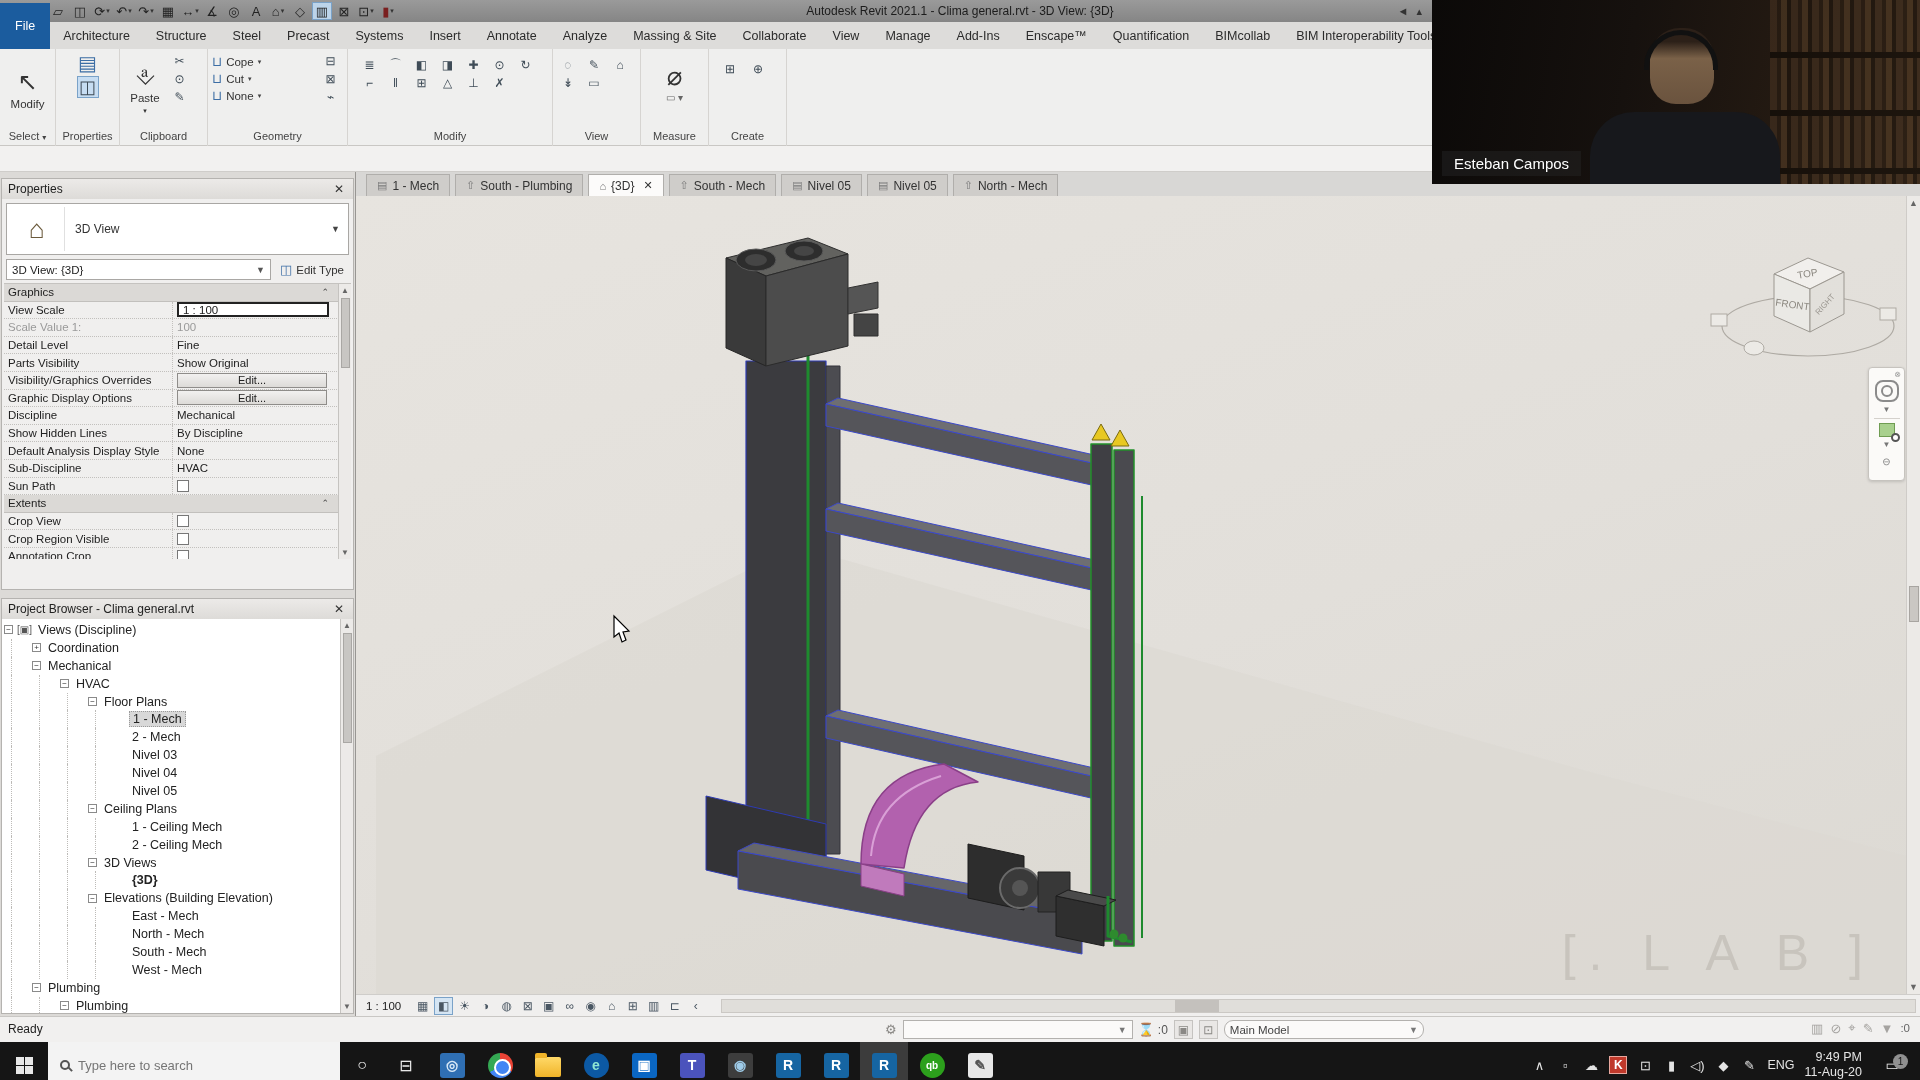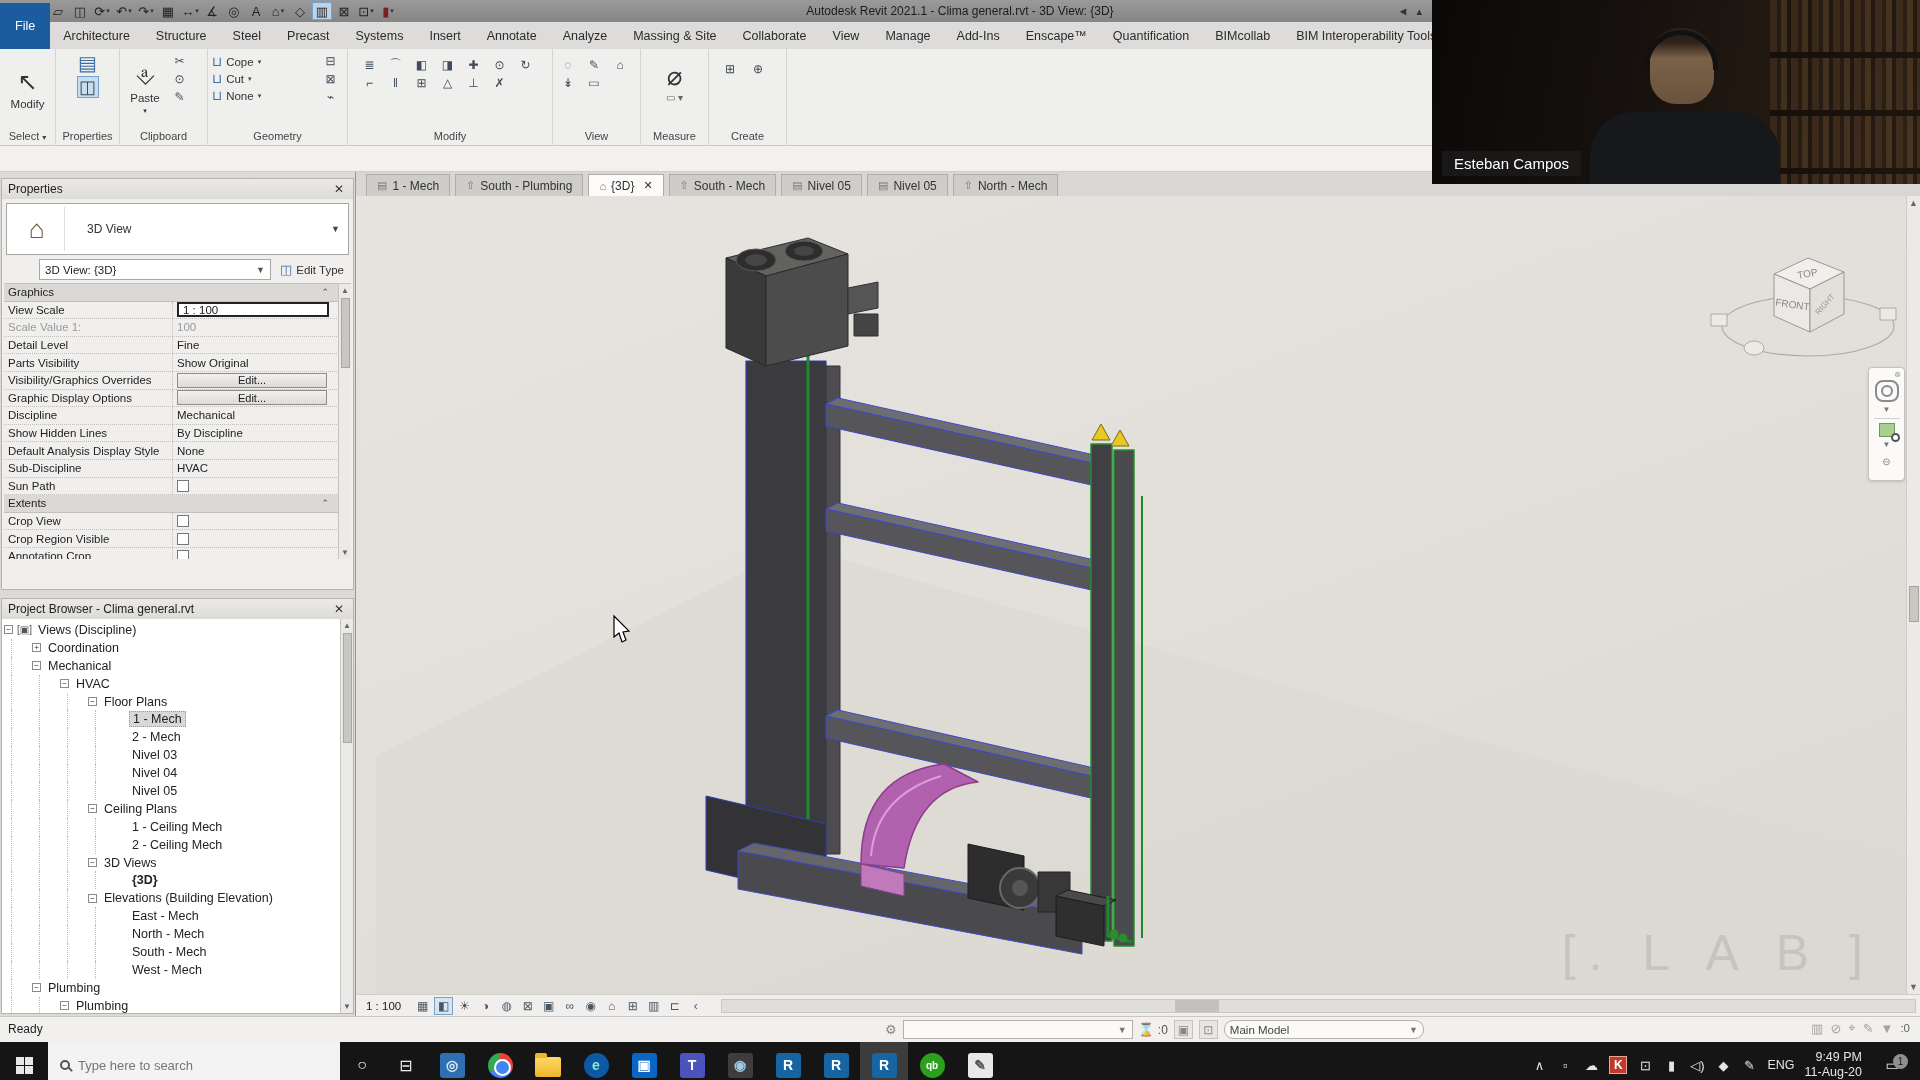--- a/index.html
+++ b/index.html
@@ -53,24 +53,24 @@
   .main { position:absolute; left:0; top:172px; width:1920px; height:844px; display:flex; background:#e8e6e4; }
   .leftdock { width:356px; height:844px; background:#dcdad7; border-right:1px solid #989693; padding-top:6px; }
   .palette { background:#f0efee; border:1px solid #b5b3b0; margin:0 1px; position:relative; overflow:hidden; }
   .pal-head { height:20px; background:linear-gradient(#eceae8,#dddbd8); display:flex; align-items:center; padding:0 6px; font-size:12px; color:#222; }
   .pal-head .x { margin-left:auto; font-size:12px; color:#333; width:16px; text-align:center; }
 
   
   .props { height:412px; }
   .typesel { margin:4px; height:52px; background:#fff; border:1px solid #a9a7a4; display:flex; align-items:center; }
   .typesel .timg { width:56px; height:44px; margin-left:2px; border-right:1px solid #e0e0e0; display:flex; align-items:center; justify-content:center; font-size:26px; color:#6b5a3c; }
-  .typesel .tlabel { font-size:12px; color:#333; margin-left:22px; }
+  .typesel .tlabel { font-size:12px; color:#333; margin-left:10px; }
   .typesel .tcar { margin-left:auto; margin-right:8px; font-size:9px; color:#444; }
   .instrow { display:flex; align-items:center; margin:1px 4px 3px 4px; gap:4px; }
-  .instsel { flex:1; height:21px; background:#fff; border:1px solid #a9a7a4; display:flex; align-items:center; font-size:11.5px; color:#222; padding:0 5px;margin-left:33px; }
+  .instsel { flex:1; height:21px; background:#fff; border:1px solid #a9a7a4; display:flex; align-items:center; font-size:11.5px; color:#222; padding:0 5px; }
   .instsel .dd { margin-left:auto; font-size:9px; color:#555; }
   .edittype { height:21px; display:flex; align-items:center; gap:4px; font-size:11.5px; color:#333; padding:0 4px; border:1px solid transparent; }
   .edittype .ei { font-size:13px; color:#3d6ea5; }
   .pgrid { position:relative; height:276px; margin:0 2px; overflow:hidden; border-top:1px solid #c5c3c0; }
   .prow { display:flex; height:17.6px; align-items:center; font-size:11.5px; color:#222; border-bottom:1px dotted #c2c0bd; }
   .prow .lbl { width:168px; padding-left:4px; overflow:hidden; white-space:nowrap; }
   .prow .val { width:166px; padding-left:4px; border-left:1px dotted #c2c0bd; height:100%; display:flex; align-items:center; overflow:hidden; white-space:nowrap; }
   .prow.section { background:#dbd9d6; border-bottom:1px solid #c2c0bd; }
   .prow.section .chev { margin-left:auto; margin-right:22px; font-size:9px; color:#444; }
   .prow.gray .lbl, .prow.gray .val { color:#9a9a9a; }

